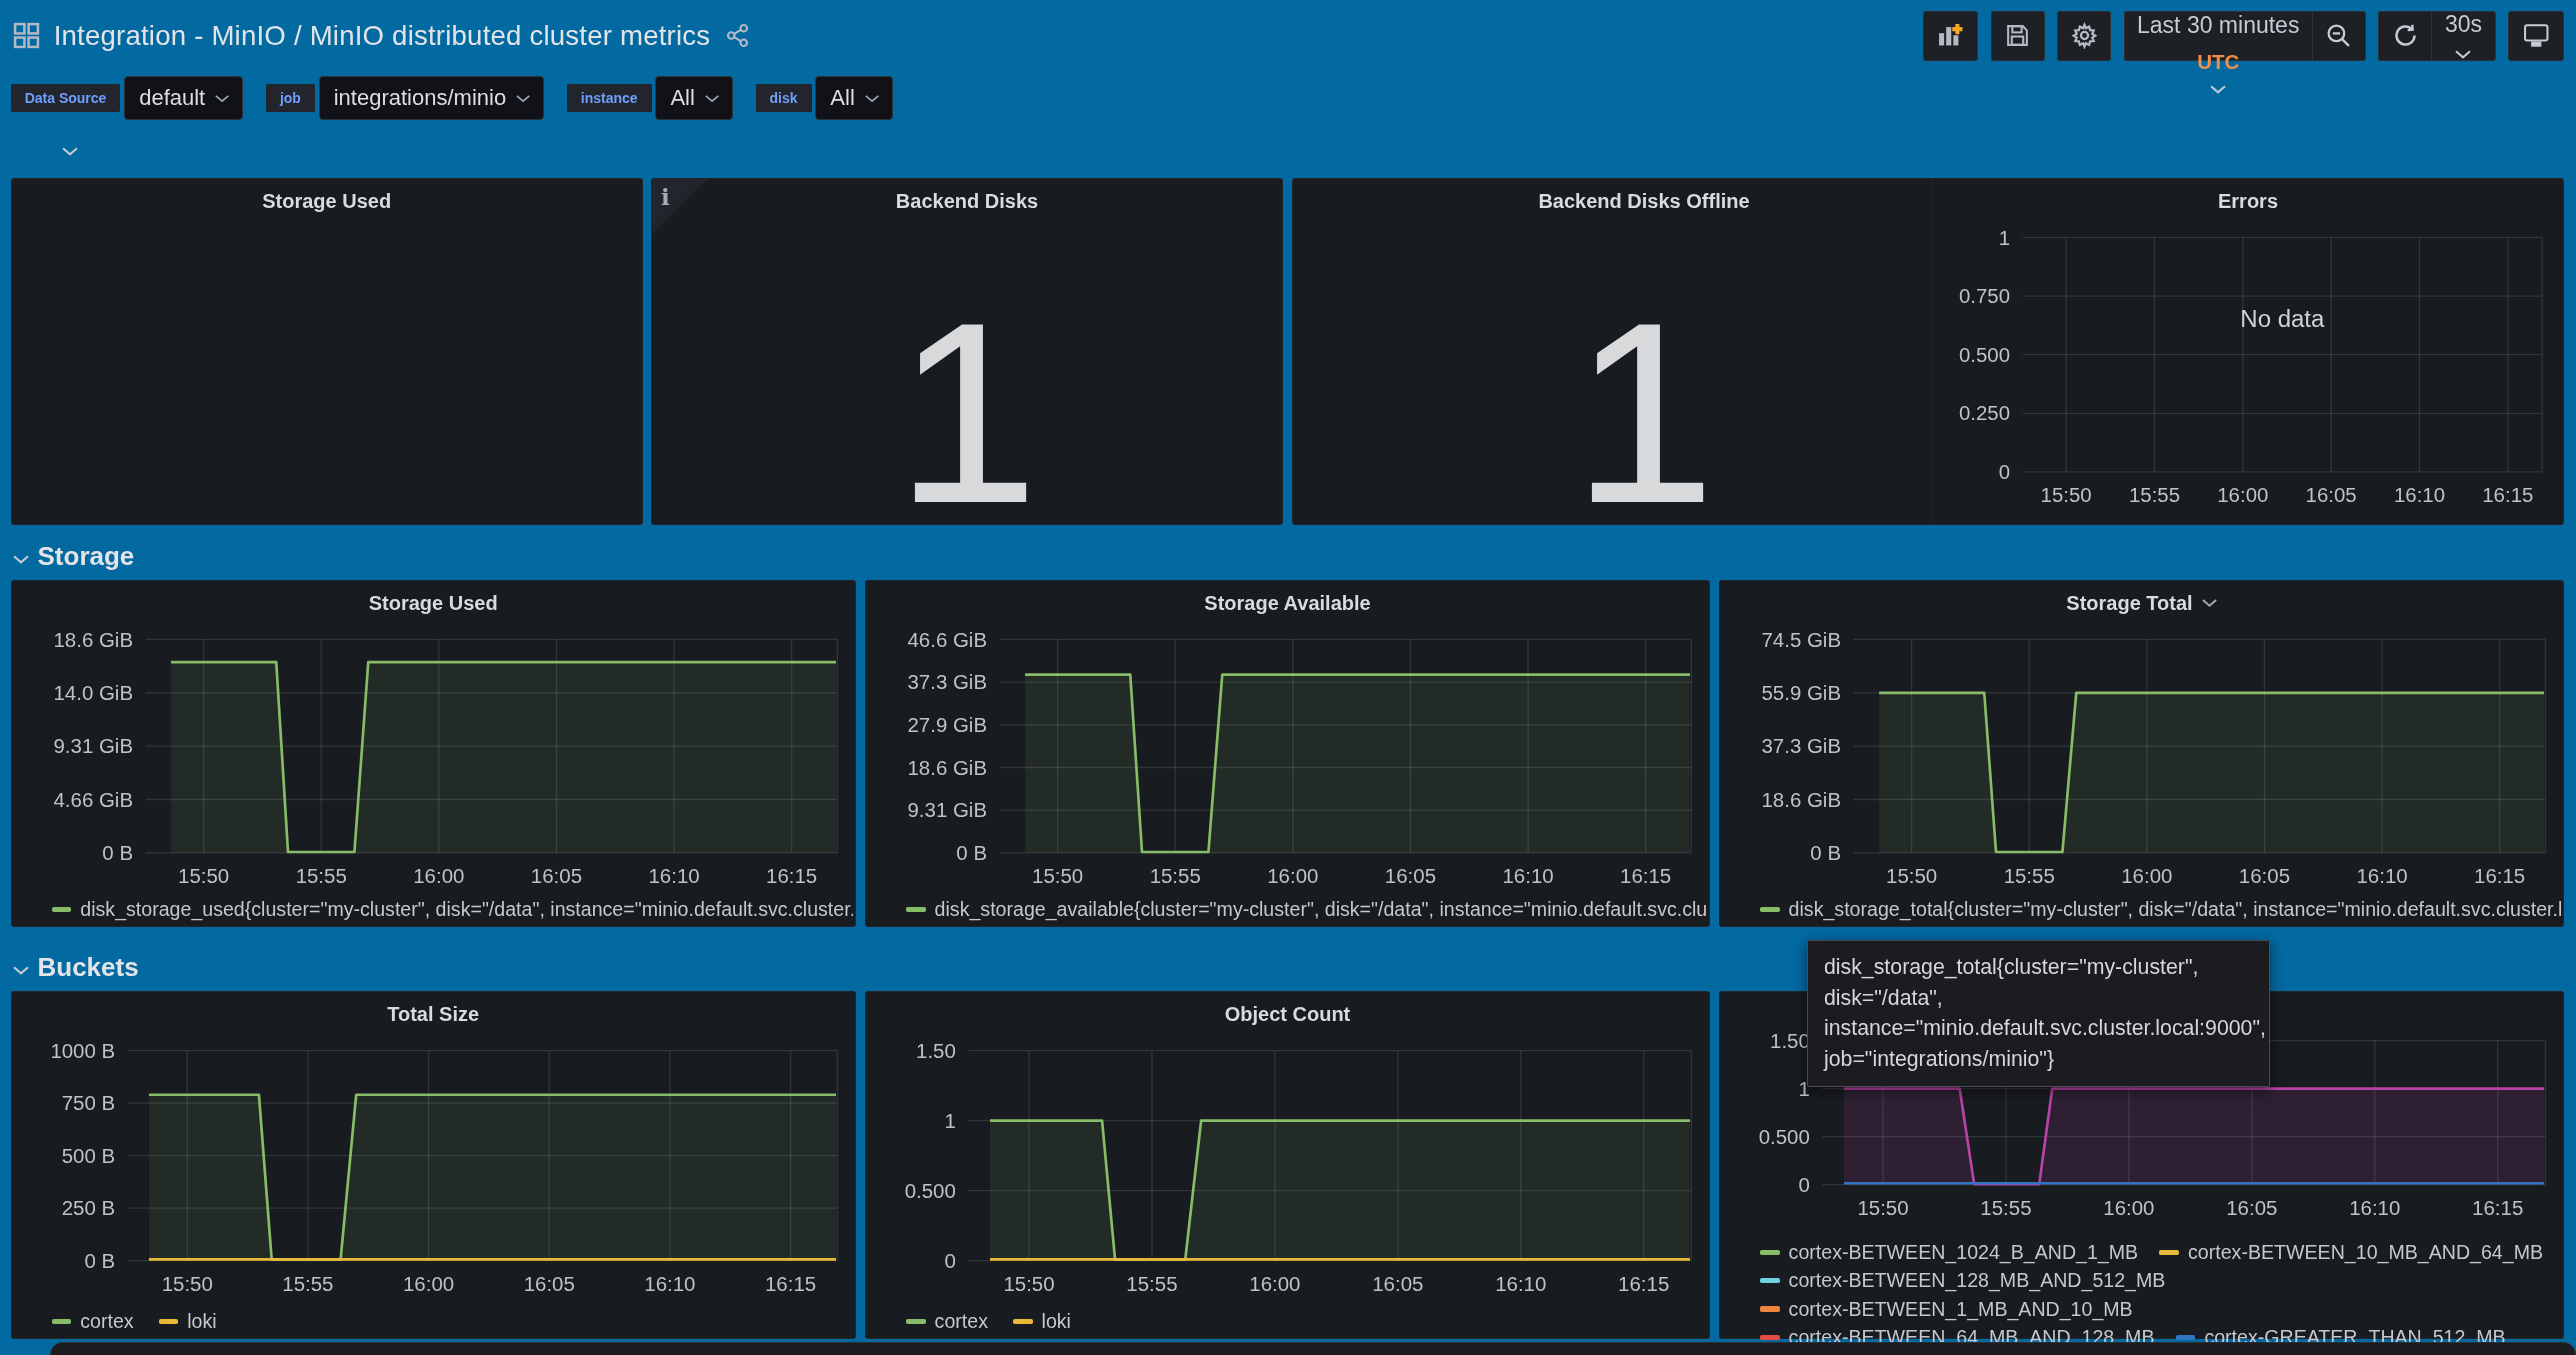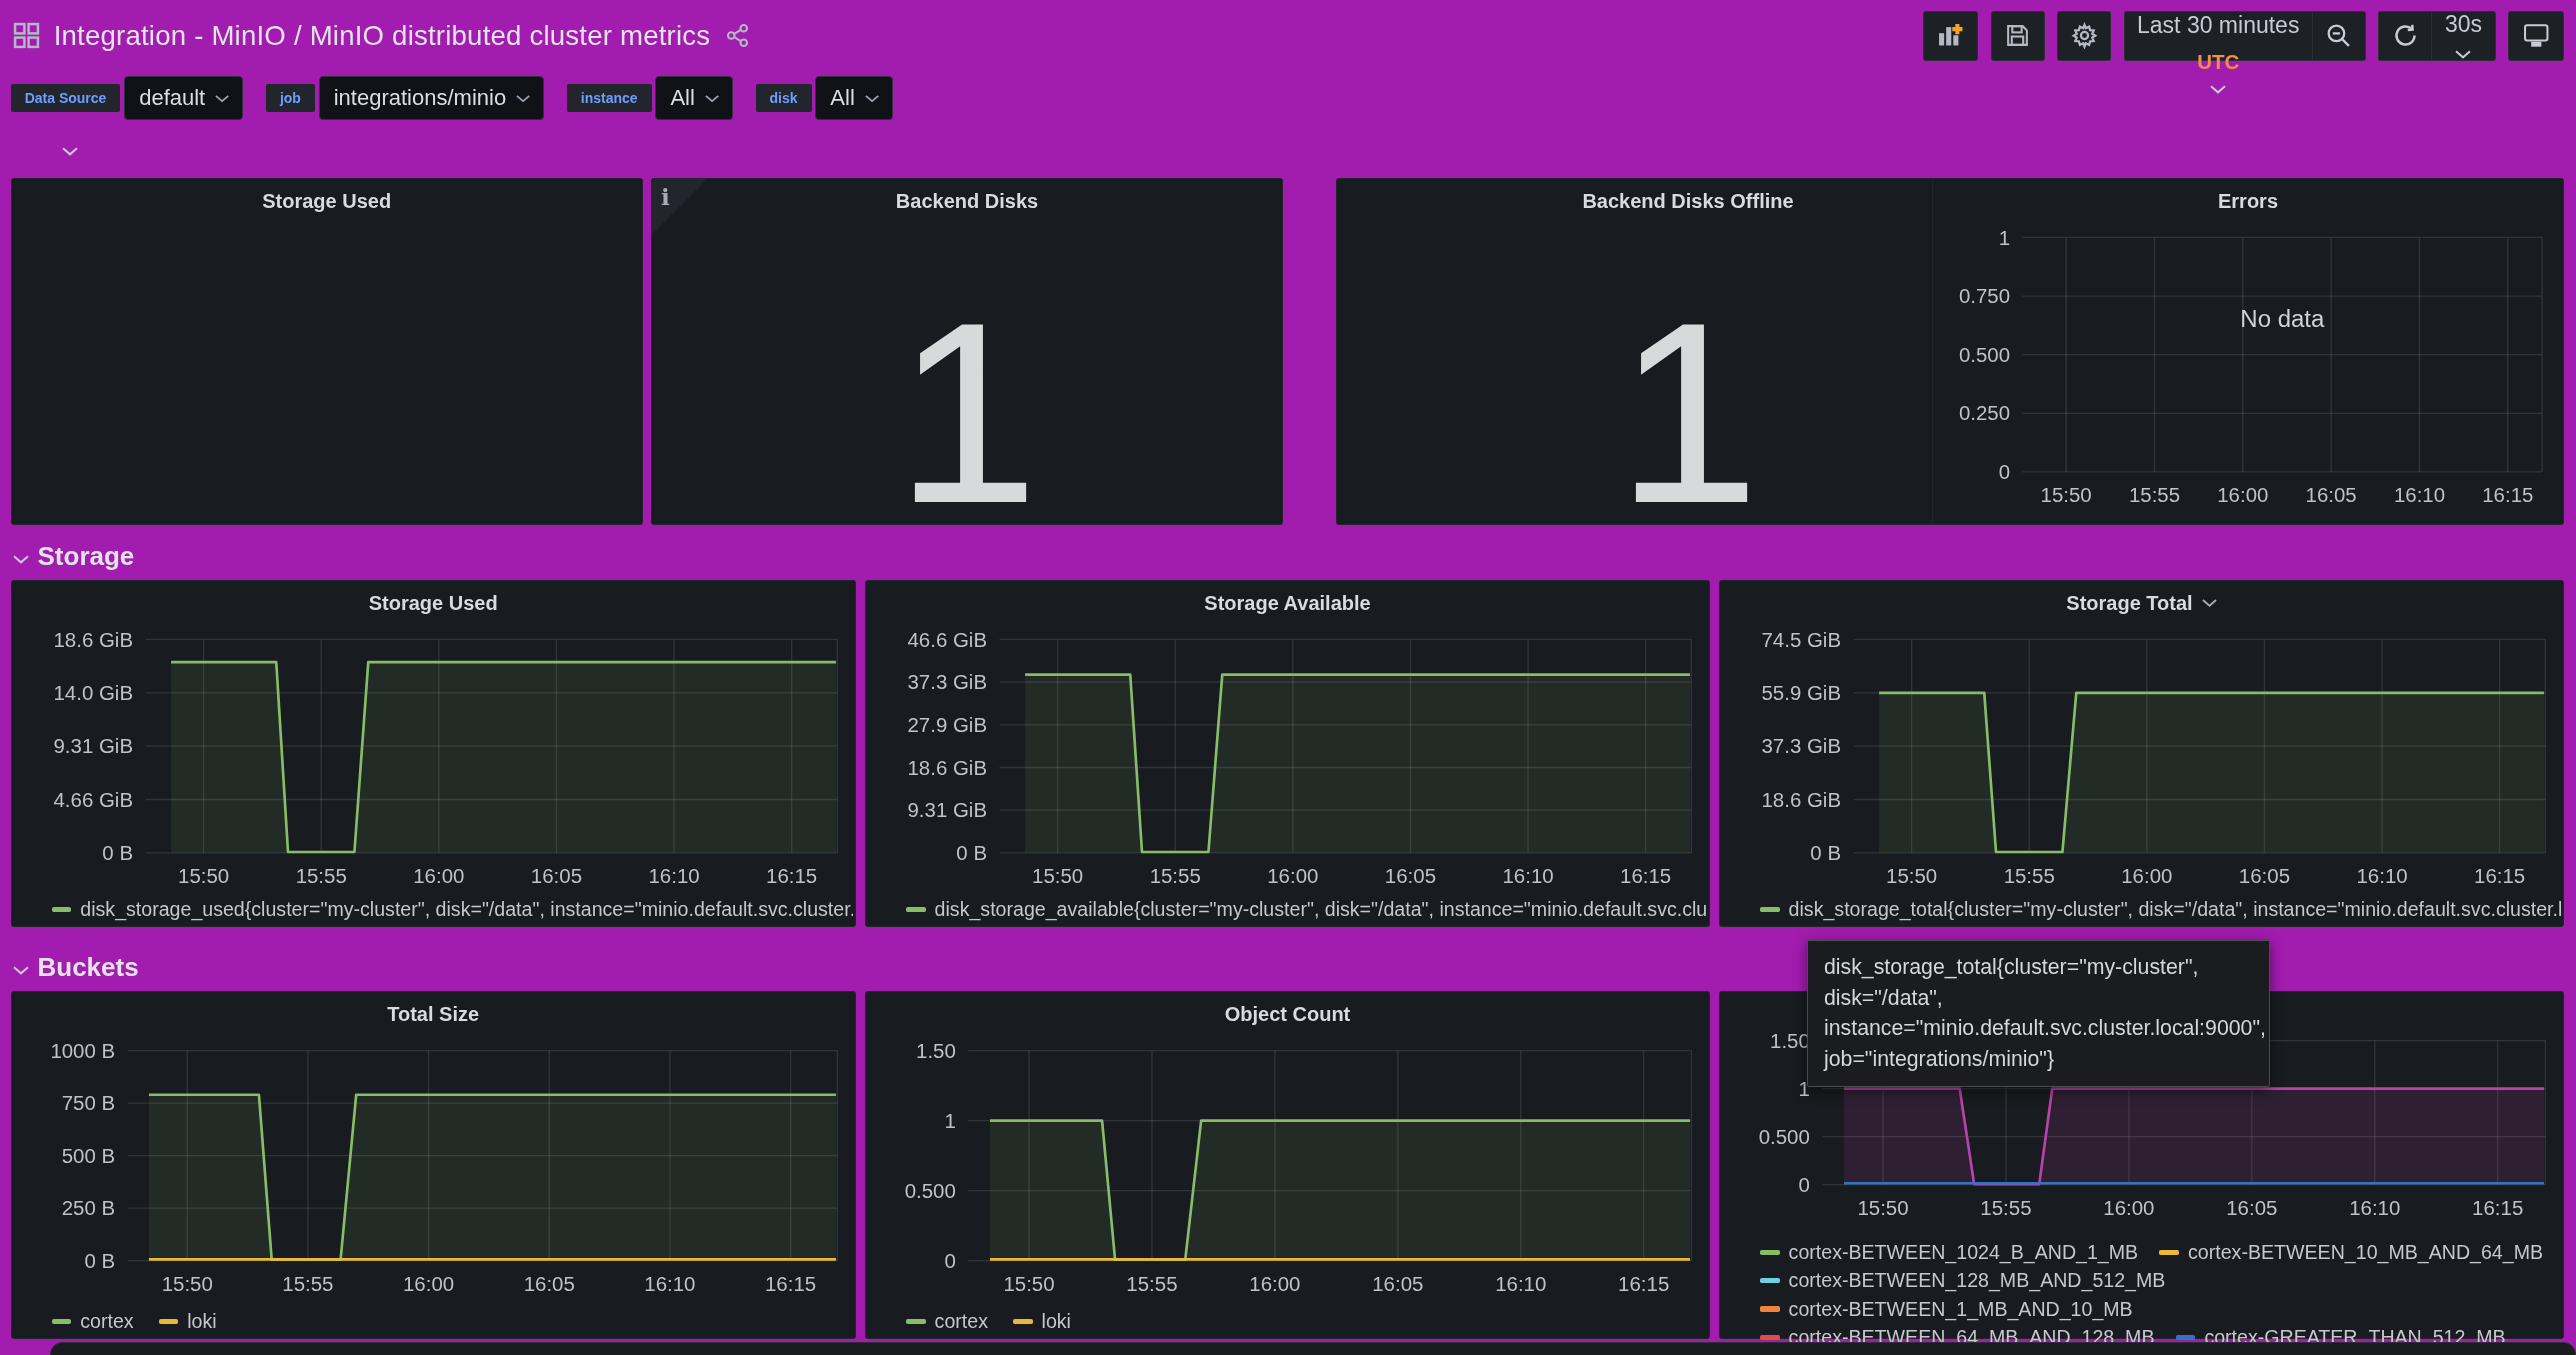--- a/index.html
+++ b/index.html
@@ -1,18 +1,18 @@
 <!DOCTYPE html>
 <html style="font-size:14.2px"><head>
 <meta charset="utf-8">
 <style>
   * { margin:0; padding:0; box-sizing:border-box; }
   html,body { background:#111217; }
   body { font-family:"Liberation Sans","DejaVu Sans",sans-serif; color:#D8D9DA; }
-  .stage { position:relative; width:2576px; height:1356px; background:#a21caf; overflow:hidden; }
+  .stage { position:relative; width:2576px; height:1356px; background:#0369a1; overflow:hidden; }
 
   
   .topnav { position:absolute; left:0; top:0; width:100%; height:71px; display:flex; align-items:center; padding:0 12.5px; }
   .nav-left { display:flex; align-items:center; gap:14.2px; }
   .nav-title { font-size:27.6px; font-weight:500; color:#E3E4E8; letter-spacing:0.2px; }
   .nav-title .sep { color:#E3E4E8; font-weight:400; }
   .icon { display:inline-flex; align-items:center; justify-content:center; color:#B4B9C4; }
   .icon svg { display:block; }
   .nav-right { margin-left:auto; display:flex; align-items:center; gap:12.5px; }
   .nav-btn { height:50px; min-width:53px; padding:0 12.5px; background:#1D2025; border:0.9px solid #2C2F36; border-radius:2.7px;
@@ -217,21 +217,21 @@
     <div class="panel-title">Storage Used</div>
   </div>
 
   <div class="panel" style="left:651px; top:178px; width:632px; height:347px;">
     <div class="info-corner"></div>
     <div class="info-corner-i">i</div>
     <div class="panel-title">Backend Disks</div>
     <div class="bigstat" style="top:105px; font-size:258px;">1</div>
   </div>
 
-  <div class="panel" style="left:1336px; top:178px; width:704px; height:347px;">
+  <div class="panel" style="left:1292px; top:178px; width:704px; height:347px;">
     <div class="panel-title">Backend Disks Offline</div>
     <div class="bigstat" style="top:105px; font-size:258px;">1</div>
   </div>
 
   <div class="panel" style="left:1932px; top:178px; width:632px; height:347px;">
     <div class="panel-title">Errors</div>
     <div class="chart" style="top:46px; width:632px; height:286px;"><svg width="632" height="286" viewBox="0 0 710 322">
           <line x1="100" y1="14" x2="685" y2="14" stroke="rgba(204,204,220,0.14)" stroke-width="1.5"></line>
           <text x="86" y="22" text-anchor="end" fill="#C0C2CA" font-size="23">1</text>
           <line x1="100" y1="80" x2="685" y2="80" stroke="rgba(204,204,220,0.14)" stroke-width="1.5"></line>

